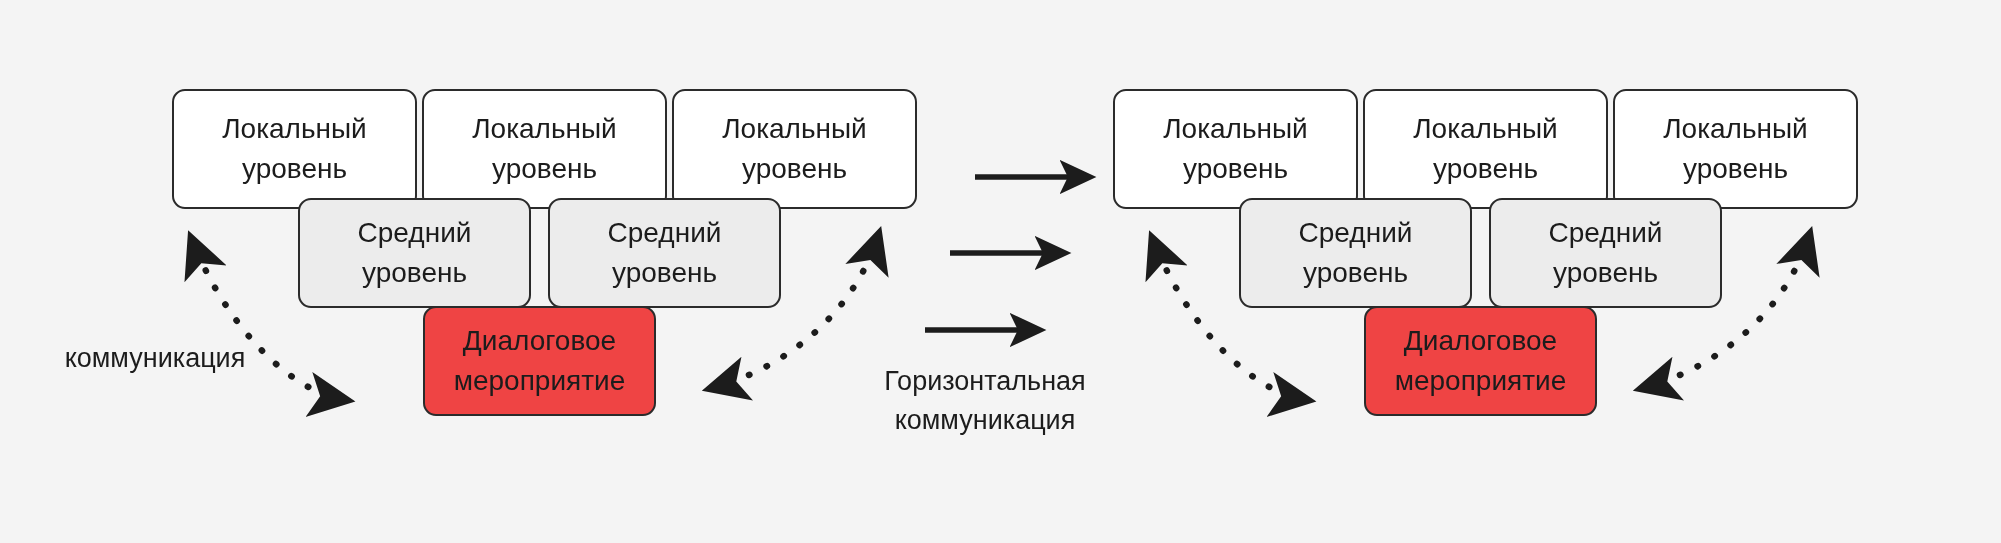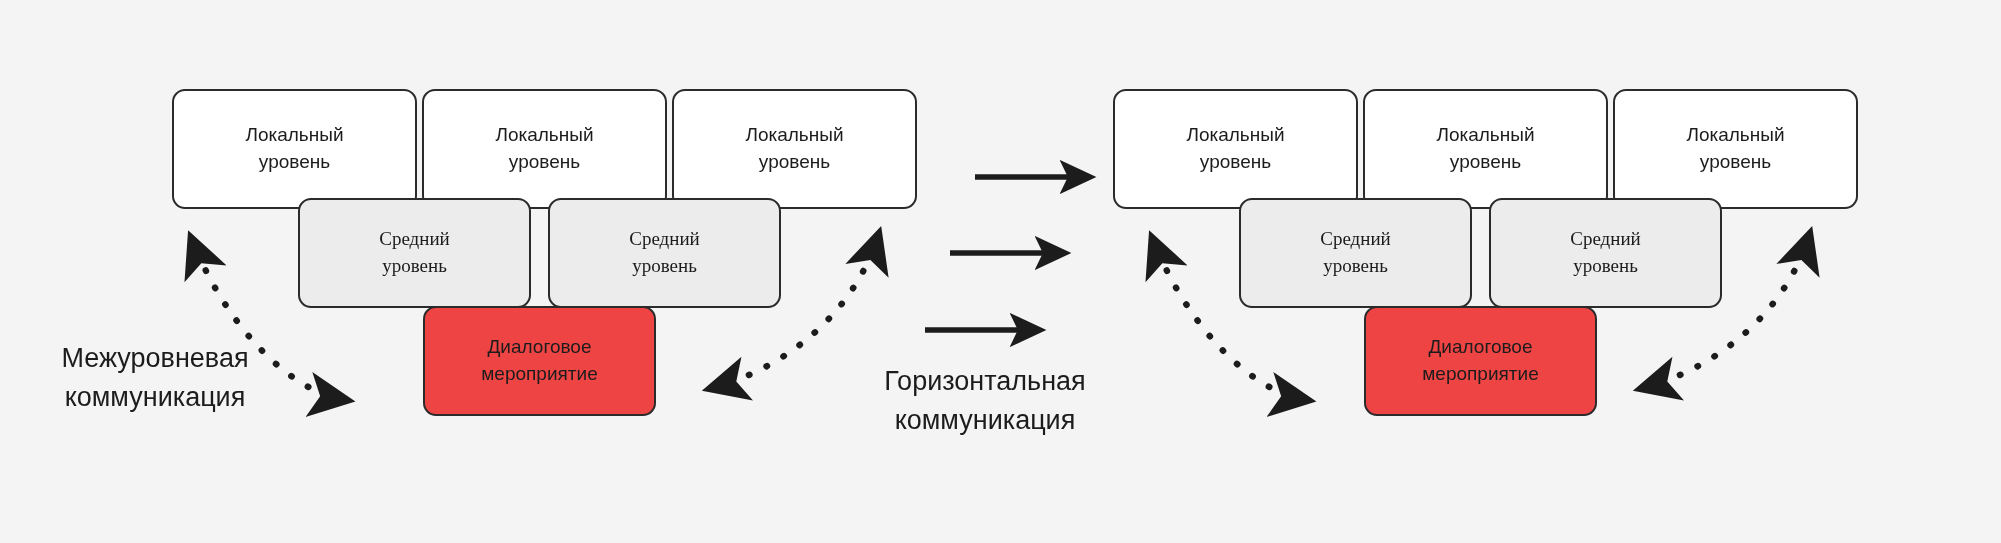--- a/index.html
+++ b/index.html
@@ -30,28 +30,28 @@
   .node {
     position: absolute;
     box-sizing: border-box;
     border: 2.5px solid #2b2b2b;
     border-radius: 13px;
     display: flex;
     flex-direction: column;
     align-items: center;
     justify-content: center;
     color: #1c1c1c;
-    font-size: 19px;
+    font-size: 28px;
     line-height: 1.42;
     text-align: center;
     white-space: nowrap;
   }
   .node .l1, .node .l2 { display: block; }
   .node-local  { background: #ffffff; z-index: 1; }
-  .node-mid    { background: #ececec; z-index: 2; font-family: Liberation Serif, serif; }
+  .node-mid    { background: #ececec; z-index: 2; }
   .node-dialog { background: #ef4444; z-index: 3; }
 
   .caption {
     position: absolute;
     color: #1c1c1c;
     font-size: 27px;
     line-height: 1.45;
     text-align: center;
     white-space: nowrap;
     z-index: 4;
@@ -145,21 +145,20 @@
     <span class="l1">Средний</span>
     <span class="l2">уровень</span>
   </div>
 
   <div class="node node-dialog" style="left:1364px; top:306px; width:233px; height:110px;">
     <span class="l1">Диалоговое</span>
     <span class="l2">мероприятие</span>
   </div>
 
   <div class="caption" style="left:40px; top:339px; width:230px;">
-    <span>Межуровневая</span>
     <span>коммуникация</span>
   </div>
 
   <div class="caption" style="left:865px; top:362px; width:240px;">
     <span>Горизонтальная</span>
     <span>коммуникация</span>
   </div>
 
 </div>
 

